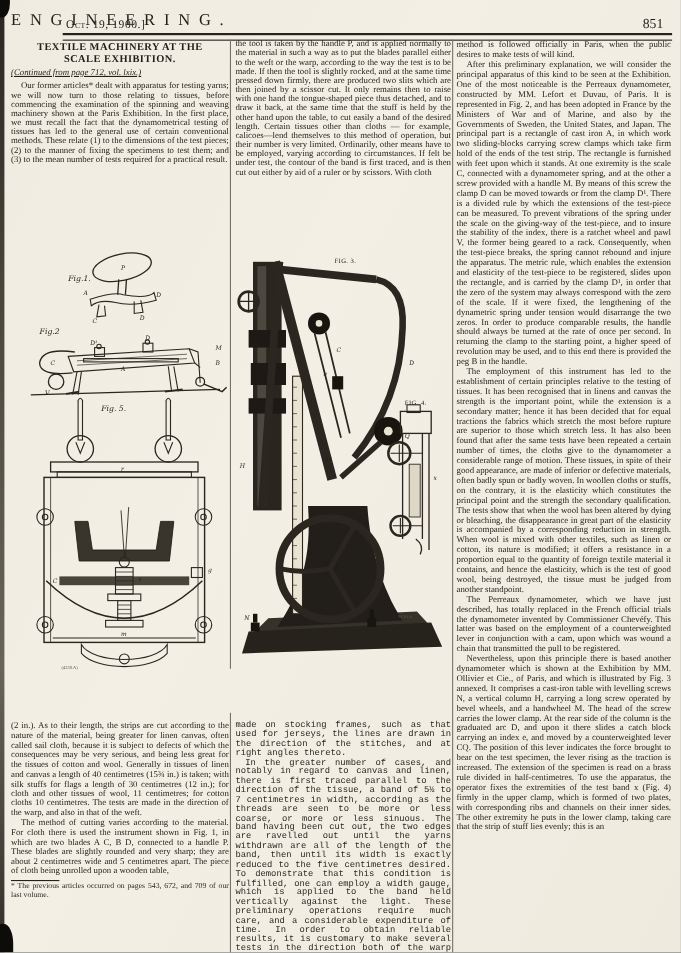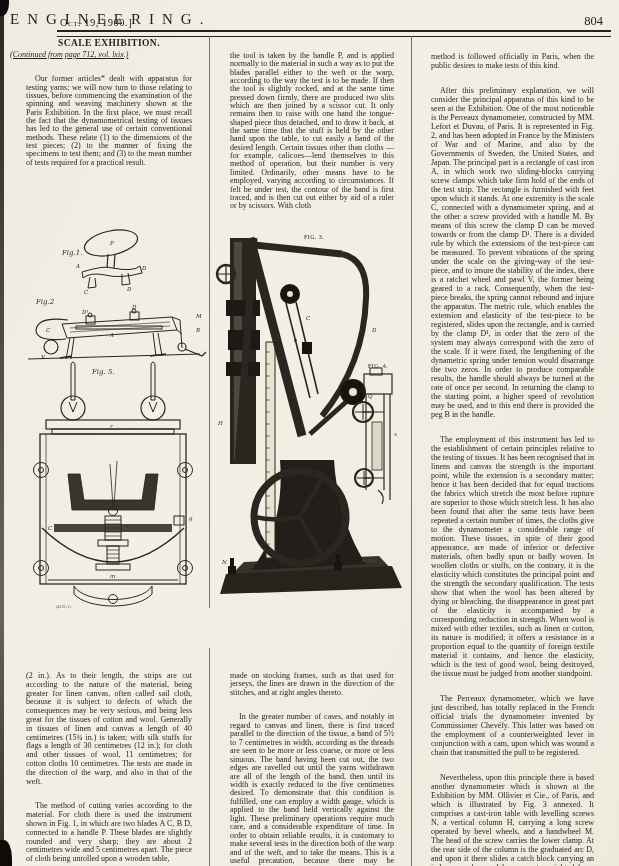--- a/index.html
+++ b/index.html
@@ -12,28 +12,28 @@
   .hdr-date{position:absolute;left:60px;top:17px;font-size:10.5px;font-variant:small-caps;letter-spacing:.5px;}
   .hdr-journal{position:absolute;left:10px;right:0;top:11px;text-align:left;font-size:15px;letter-spacing:8px;}
   .hdr-page{position:absolute;right:16px;top:14px;font-size:12.5px;}
   .double-rule{position:absolute;left:57px;top:30px;width:554px;height:4px;border-top:2.5px solid #26221c;border-bottom:1px solid #26221c;}
   .vrule{position:absolute;width:1px;background:#777266;}
   #vr1a{left:209px;top:36px;height:572px;}
   #vr1b{left:209px;top:648px;height:218px;}
   #vr2{left:411px;top:36px;height:830px;}
   
   .col{position:absolute;}
-  .col p{margin:16px;font-size:8px;line-height:8.35px;text-align:justify;}
+  .col p{margin:0;font-size:8px;line-height:8.35px;text-align:justify;}
   .indent{text-indent:9px;}
   #colLeftTop{left:10px;top:38px;width:198px;}
   #colLeftBottom{left:10px;top:656px;width:198px;}
   #colLeftBottom p{line-height:8.8px;}
   #colMidTop{left:214px;top:36px;width:196px;}
   #colMidBottom{left:214px;top:656px;width:196px;}
-  #colMidBottom p{line-height:8.45px;}
+  #colMidBottom p{line-height:8.45px;font-family:Liberation Mono, monospace;}
   #colRight{left:415px;top:36px;width:195px;}
   #colRight p{line-height:9px;}
   .art-title{font-size:9.5px;font-weight:bold;letter-spacing:.4px;line-height:11px;text-align:center;}
   .art-cont{font-size:7.5px;font-style:italic;text-align:center;margin:2px 0 4px 0 !important;line-height:9px;text-decoration:underline;}
   .fnrule{width:44px;border-top:1px solid #241f19;margin:3px 0 1px 0;}
   .footnote{font-size:7px !important;line-height:7.8px !important;}
   
   .figsvg{position:absolute;}
   #figLeft{left:10px;top:228px;}
   #figMid{left:214px;top:222px;}
@@ -48,28 +48,29 @@
 <body>
 
 <div id="page">
 
   <div class="edge-bar"></div>
   <div class="blob-top"></div>
   <div class="blob-bottom"></div>
 
   <div class="hdr-date">Oct. 19, 1900.]</div>
   <div class="hdr-journal">ENGINEERING.</div>
-  <div class="hdr-page">804</div>
+  <div class="hdr-page">851</div>
   <div class="double-rule"></div>
 
   <div class="vrule" id="vr1a"></div>
   <div class="vrule" id="vr1b"></div>
   <div class="vrule" id="vr2"></div>
 
   <div class="col" id="colLeftTop">
+    <div class="art-title">TEXTILE MACHINERY AT THE</div>
     <div class="art-title">SCALE EXHIBITION.</div>
     <p class="art-cont">(Continued from page 712, vol. lxix.)</p>
     <p class="indent">Our former articles* dealt with apparatus for testing yarns; we will now turn to those relating to tissues, before commencing the examination of the spinning and weaving machinery shown at the Paris Exhibition. In the first place, we must recall the fact that the dynamometrical testing of tissues has led to the general use of certain conventional methods. These relate (1) to the dimensions of the test pieces; (2) to the manner of fixing the specimens to test them; and (3) to the mean number of tests required for a practical result.</p>
   </div>
 
   <svg class="figsvg" id="figLeft" width="198" height="382" viewBox="0 0 198 382">
 
     <g>
       <text class="fl" x="52" y="27">Fig.1.</text>
       <ellipse class="ln" cx="101" cy="15" rx="27" ry="12" stroke-width="1.2" transform="rotate(-12 101 15)"></ellipse>
@@ -231,20 +232,20 @@
     <div class="fnrule"></div>
     <p class="footnote">* The previous articles occurred on pages 543, 672, and 709 of our last volume.</p>
   </div>
 
   <div class="col" id="colMidBottom">
     <p>made on stocking frames, such as that used for jerseys, the lines are drawn in the direction of the stitches, and at right angles thereto.</p>
     <p class="indent">In the greater number of cases, and notably in regard to canvas and linen, there is first traced parallel to the direction of the tissue, a band of 5½ to 7 centimetres in width, according as the threads are seen to be more or less coarse, or more or less sinuous. The band having been cut out, the two edges are ravelled out until the yarns withdrawn are all of the length of the band, then until its width is exactly reduced to the five centimetres desired. To demonstrate that this condition is fulfilled, one can employ a width gauge, which is applied to the band held vertically against the light. These preliminary operations require much care, and a considerable expenditure of time. In order to obtain reliable results, it is customary to make several tests in the direction both of the warp and of the weft, and to take the means. This is a useful precaution, because there may be considerable variations in a piece of cloth. This</p>
   </div>
 
   <div class="col" id="colRight">
-    <p>method is followed officially in Paris, when the public desires to make tests of this kind.</p>
+    <p>method is followed officially in Paris, when the public desires to make tests of will kind.</p>
     <p class="indent">After this preliminary explanation, we will consider the principal apparatus of this kind to be seen at the Exhibition. One of the most noticeable is the Perreaux dynamometer, constructed by MM. Lefort et Duvau, of Paris. It is represented in Fig. 2, and has been adopted in France by the Ministers of War and of Marine, and also by the Governments of Sweden, the United States, and Japan. The principal part is a rectangle of cast iron A, in which work two sliding-blocks carrying screw clamps which take firm hold of the ends of the test strip. The rectangle is furnished with feet upon which it stands. At one extremity is the scale C, connected with a dynamometer spring, and at the other a screw provided with a handle M. By means of this screw the clamp D can be moved towards or from the clamp D¹. There is a divided rule by which the extensions of the test-piece can be measured. To prevent vibrations of the spring under the scale on the giving-way of the test-piece, and to insure the stability of the index, there is a ratchet wheel and pawl V, the former being geared to a rack. Consequently, when the test-piece breaks, the spring cannot rebound and injure the apparatus. The metric rule, which enables the extension and elasticity of the test-piece to be registered, slides upon the rectangle, and is carried by the clamp D¹, in order that the zero of the system may always correspond with the zero of the scale. If it were fixed, the lengthening of the dynametric spring under tension would disarrange the two zeros. In order to produce comparable results, the handle should always be turned at the rate of once per second. In returning the clamp to the starting point, a higher speed of revolution may be used, and to this end there is provided the peg B in the handle.</p>
     <p class="indent">The employment of this instrument has led to the establishment of certain principles relative to the testing of tissues. It has been recognised that in linens and canvas the strength is the important point, while the extension is a secondary matter; hence it has been decided that for equal tractions the fabrics which stretch the most before rupture are superior to those which stretch less. It has also been found that after the same tests have been repeated a certain number of times, the cloths give to the dynamometer a considerable range of motion. These tissues, in spite of their good appearance, are made of inferior or defective materials, often badly spun or badly woven. In woollen cloths or stuffs, on the contrary, it is the elasticity which constitutes the principal point and the strength the secondary qualification. The tests show that when the wool has been altered by dying or bleaching, the disappearance in great part of the elasticity is accompanied by a corresponding reduction in strength. When wool is mixed with other textiles, such as linen or cotton, its nature is modified; it offers a resistance in a proportion equal to the quantity of foreign textile material it contains, and hence the elasticity, which is the test of good wool, being destroyed, the tissue must be judged from another standpoint.</p>
     <p class="indent">The Perreaux dynamometer, which we have just described, has totally replaced in the French official trials the dynamometer invented by Commissioner Chevéfy. This latter was based on the employment of a counterweighted lever in conjunction with a cam, upon which was wound a chain that transmitted the pull to be registered.</p>
     <p class="indent">Nevertheless, upon this principle there is based another dynamometer which is shown at the Exhibition by MM. Ollivier et Cie., of Paris, and which is illustrated by Fig. 3 annexed. It comprises a cast-iron table with levelling screws N, a vertical column H, carrying a long screw operated by bevel wheels, and a handwheel M. The head of the screw carries the lower clamp. At the rear side of the column is the graduated arc D, and upon it there slides a catch block carrying an index e, and moved by a counterweighted lever CQ. The position of this lever indicates the force brought to bear on the test specimen, the lever rising as the traction is increased. The extension of the specimen is read on a brass rule divided in half-centimetres. To use the apparatus, the operator fixes the extremities of the test band x (Fig. 4) firmly in the upper clamp, which is formed of two plates, with corresponding ribs and channels on their inner sides. The other extremity he puts in the lower clamp, taking care that the strip of stuff lies evenly; this is an</p>
   </div>
 
 </div>
 
 </body></html>

